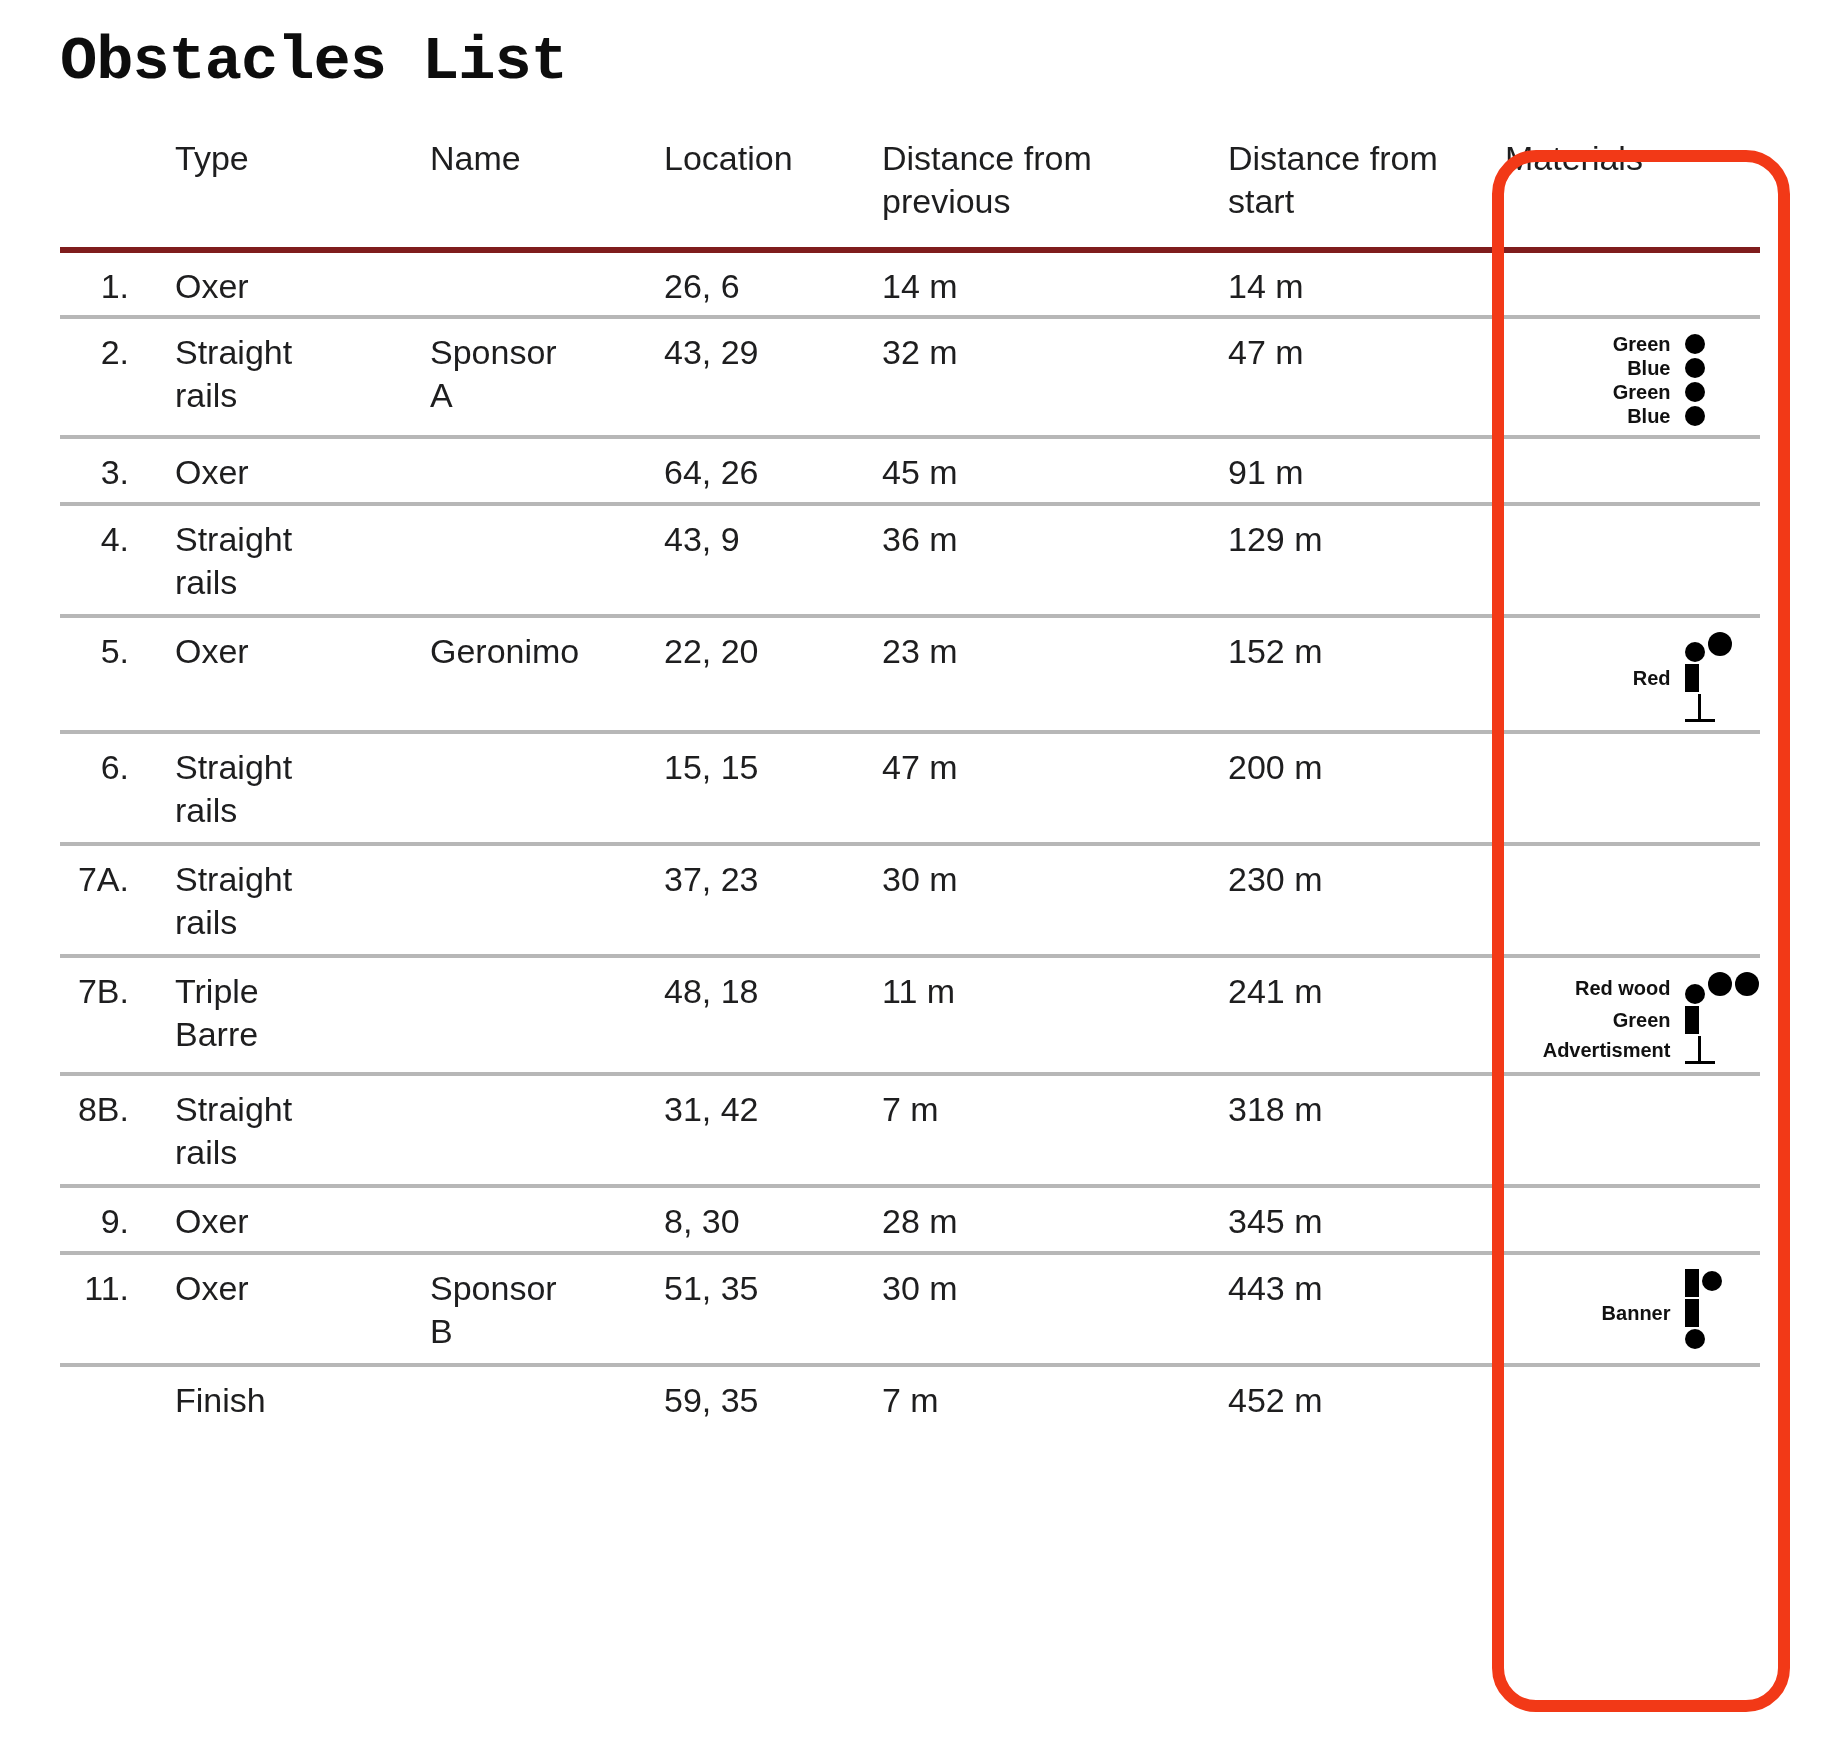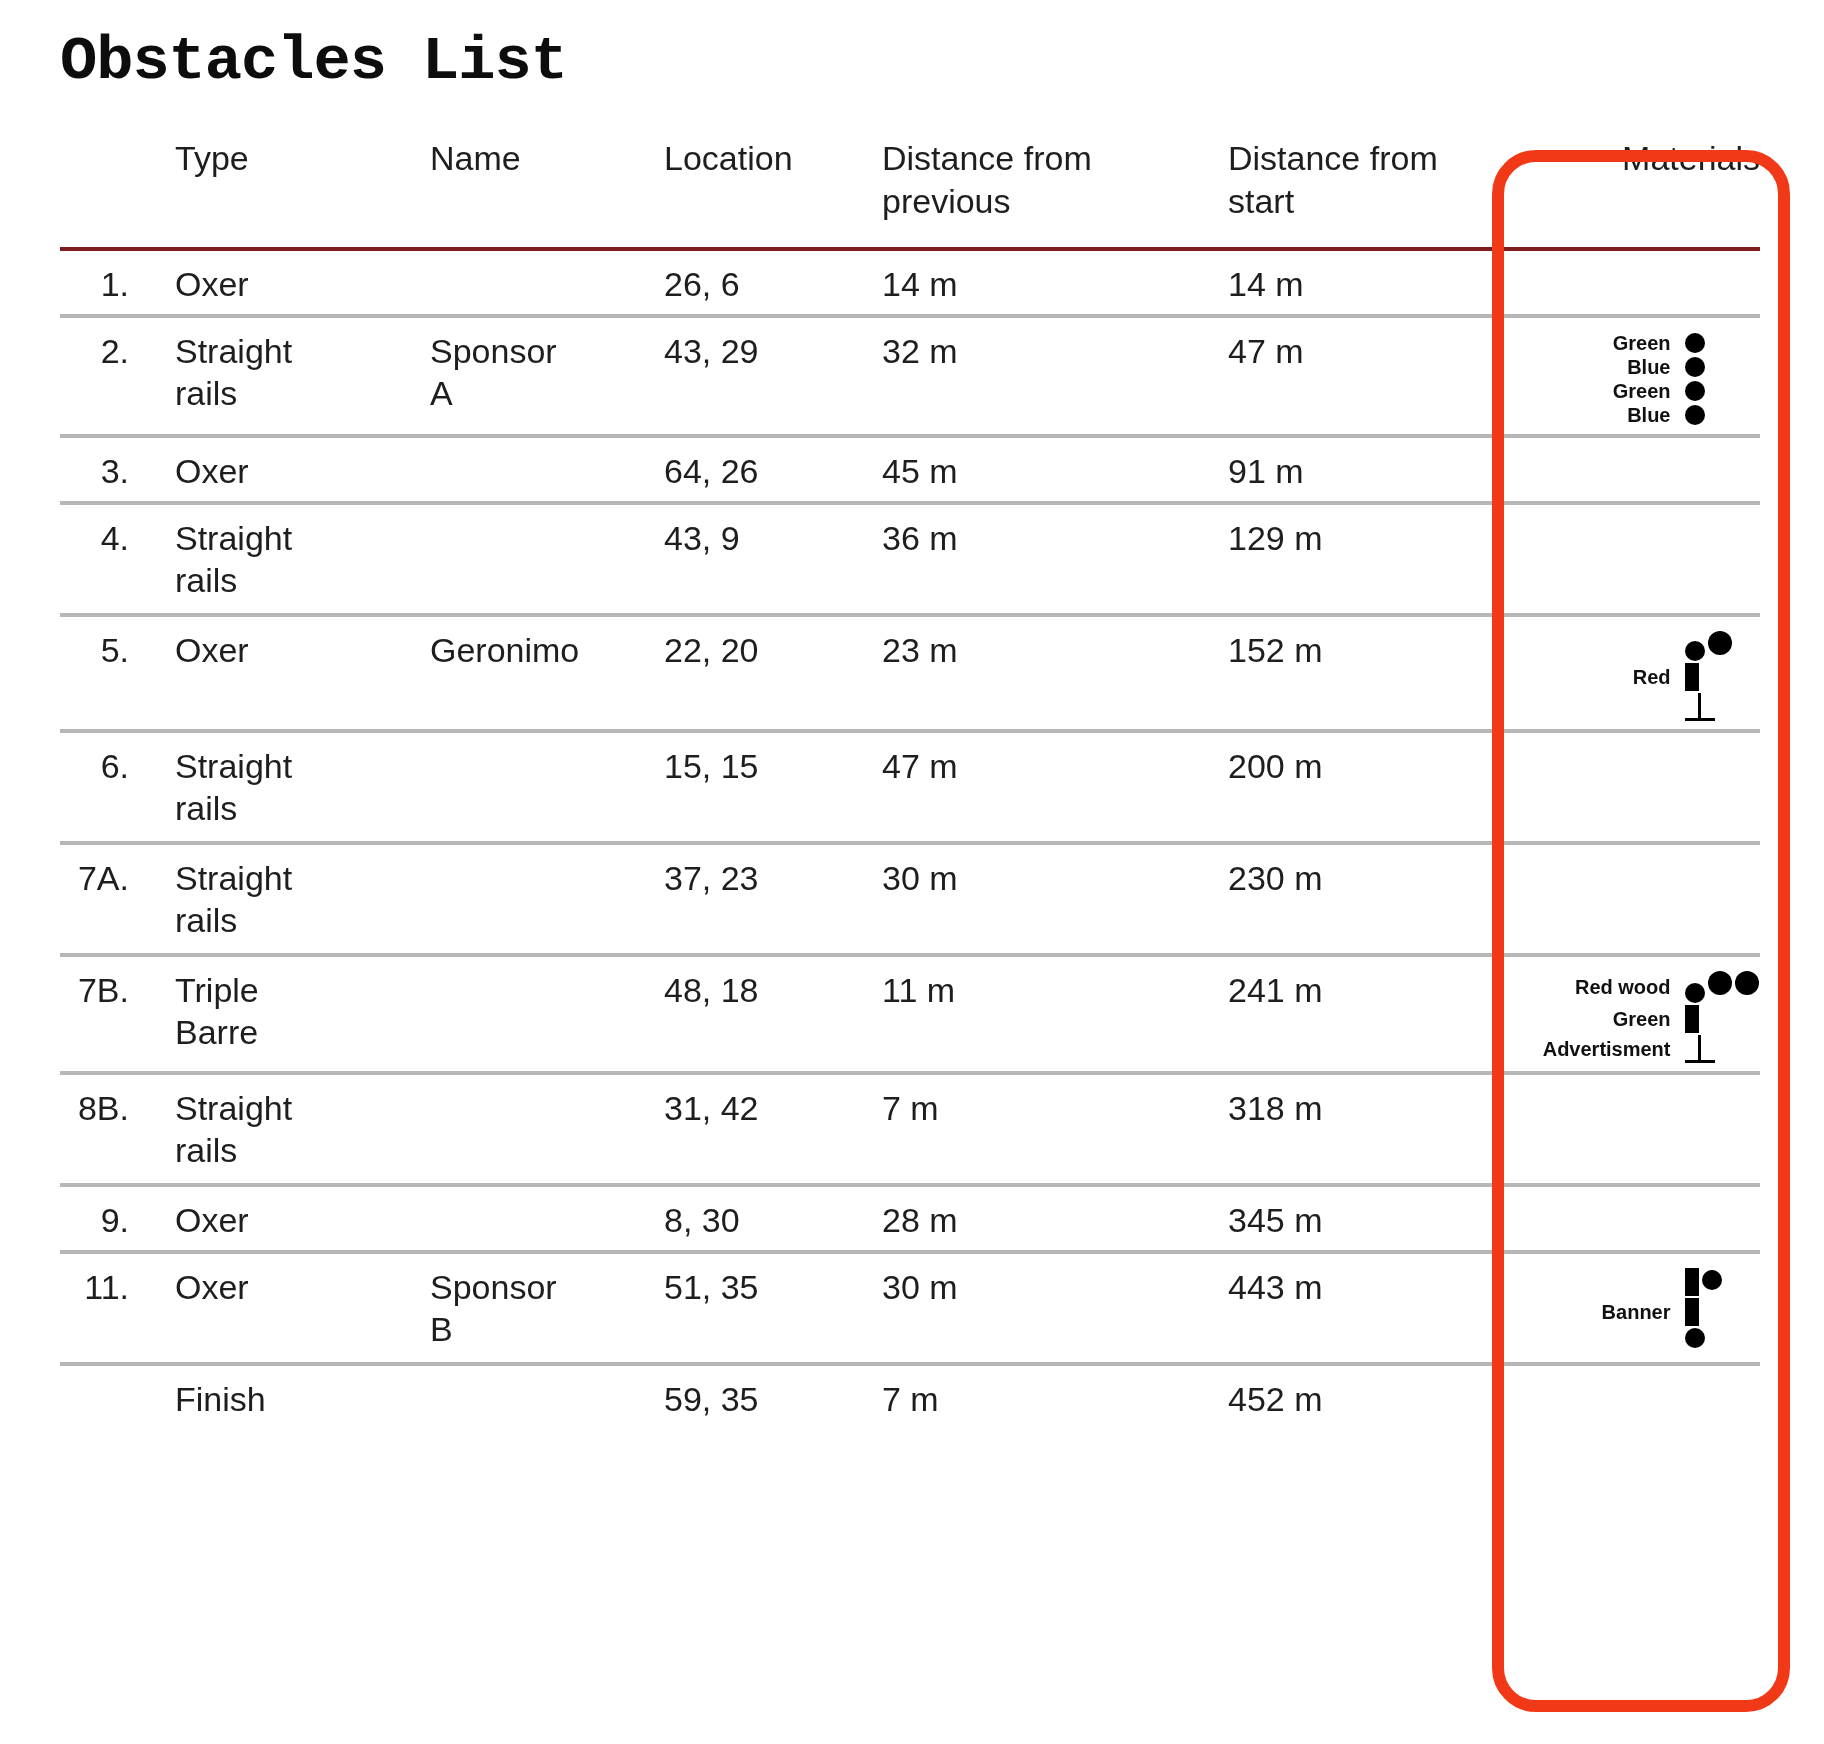--- a/index.html
+++ b/index.html
@@ -29,34 +29,34 @@
     font-size:34px;
     line-height:1.26;
   }
   th,td{
     vertical-align:top;
     text-align:left;
     font-weight:400;
     padding:12px 0 8px 0;
   }
   thead th{
-    border-bottom:4px solid #7f1d1d;
+    border-bottom:6px solid #7f1d1d;
     padding-top:6px;
     padding-bottom:24px;
   }
   tbody td{border-bottom:4px solid #b7b7b7}
   tr.fin td{border-bottom:none}
   tr.h-sm{height:67px}
   tr.h-lg{height:112px}
   tr.fin{height:80px}
   .c-num{text-align:right;padding-right:46px}
   .wrap-type{display:inline-block;max-width:162px}
   .wrap-name{display:inline-block;max-width:156px}
   .hdr-wrap{display:inline-block;max-width:232px}
-  th.c-mat{text-align:right}
+  th.c-mat{text-align:left}
   
   .mat-block{
     display:flex;flex-direction:column;align-items:center;
     row-gap:2px;padding-top:2px;
   }
   .mat-line{display:flex;align-items:center}
   .mat-label{
     width:150px;flex:none;
     text-align:right;
     font-size:20px;font-weight:700;line-height:22px;

